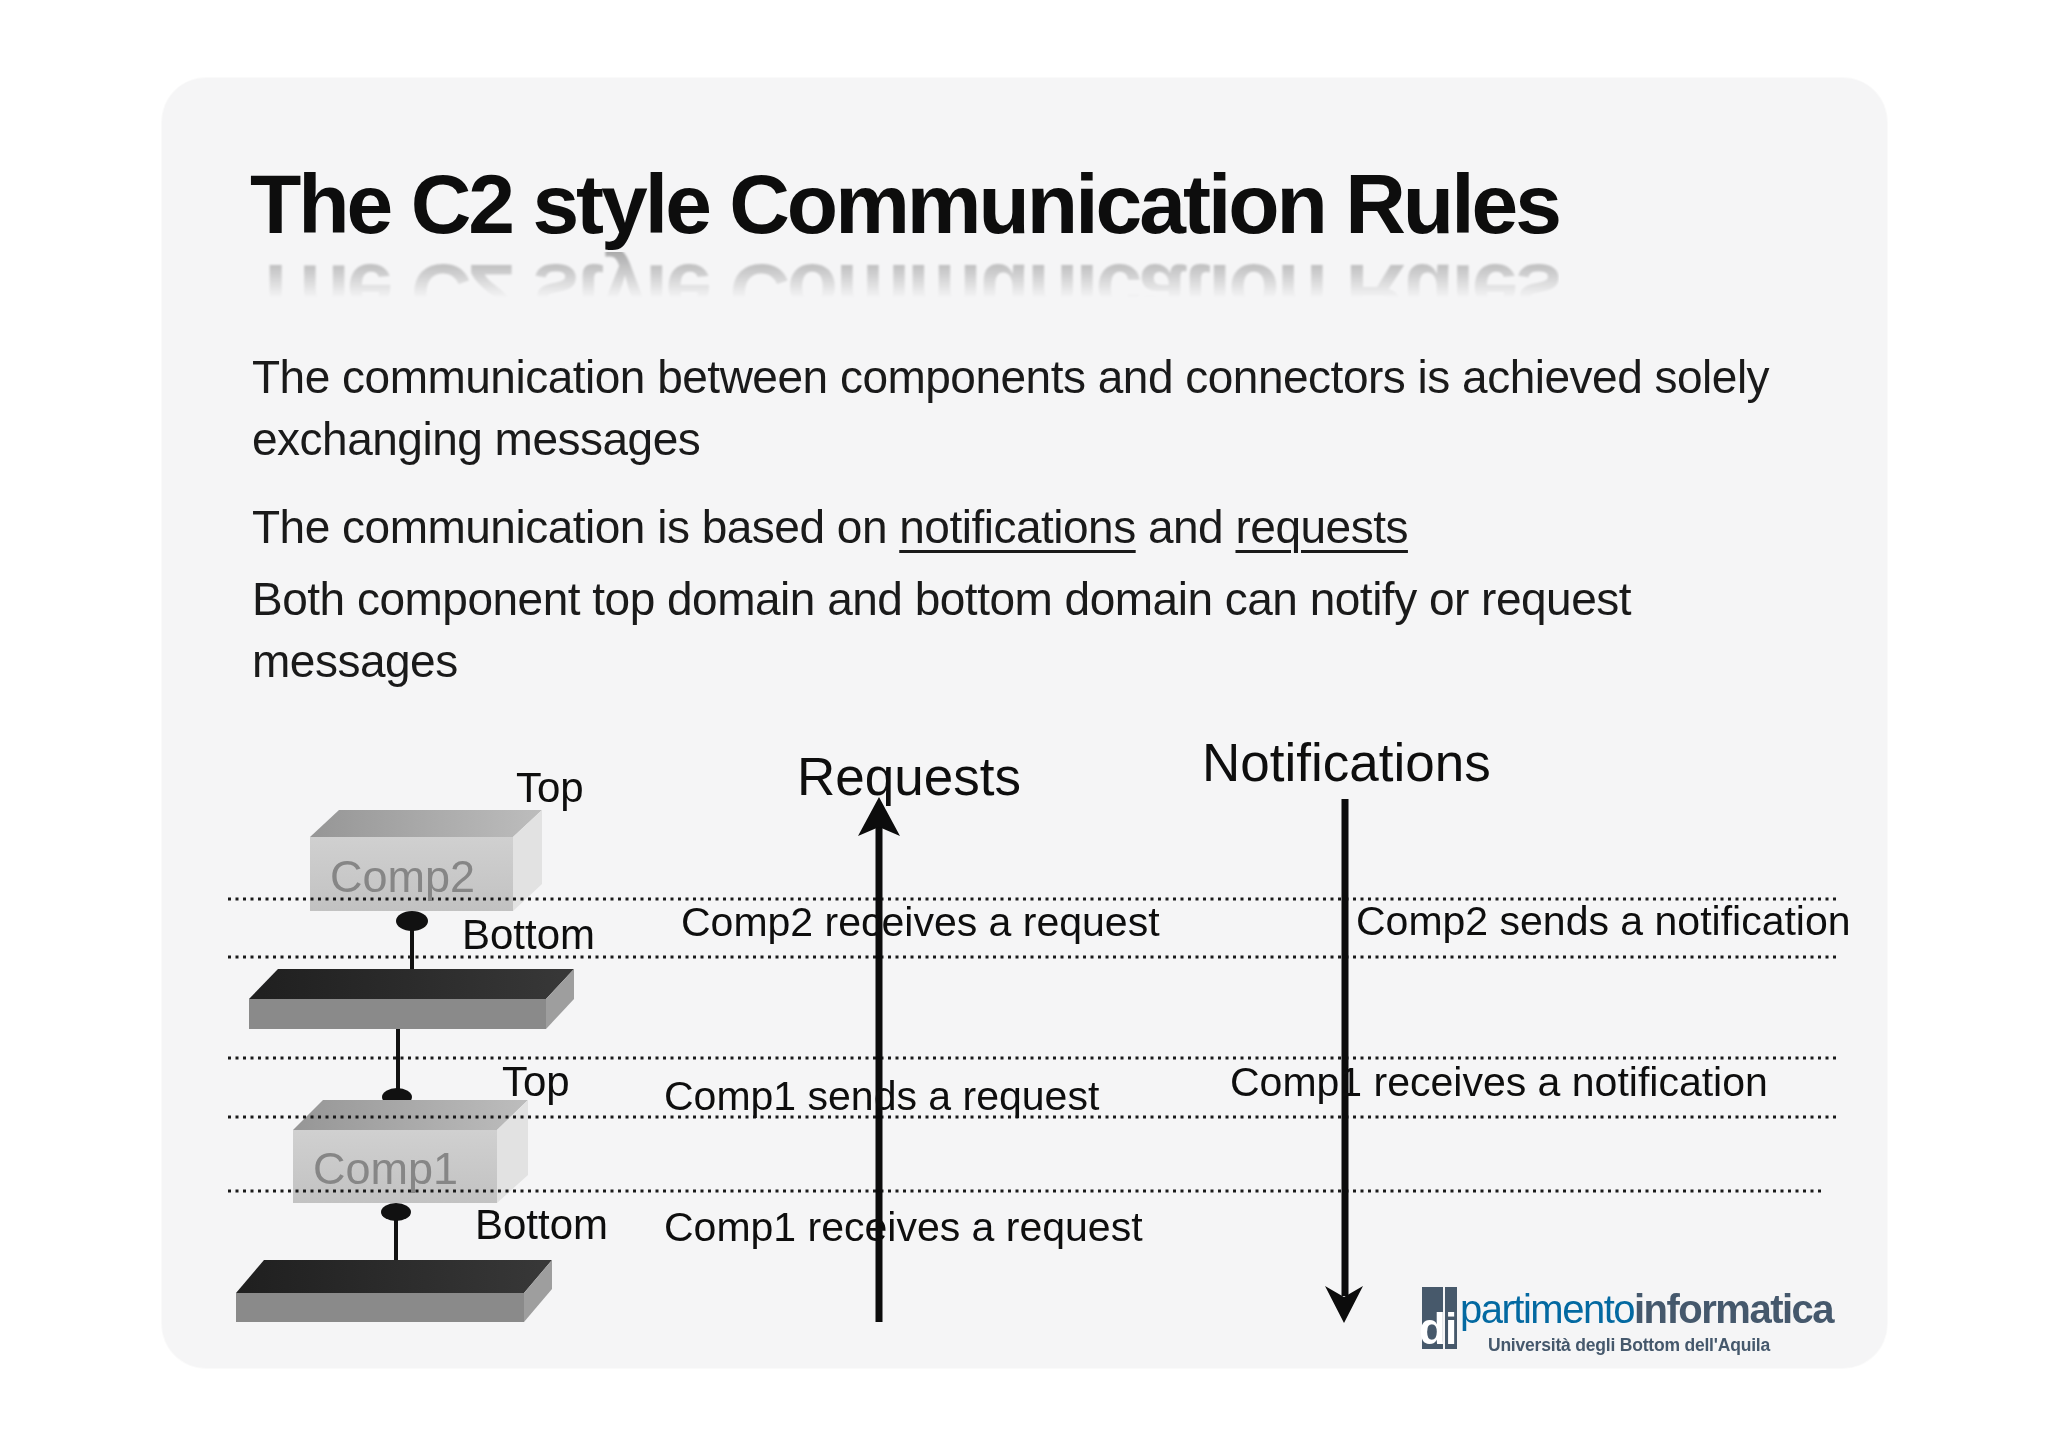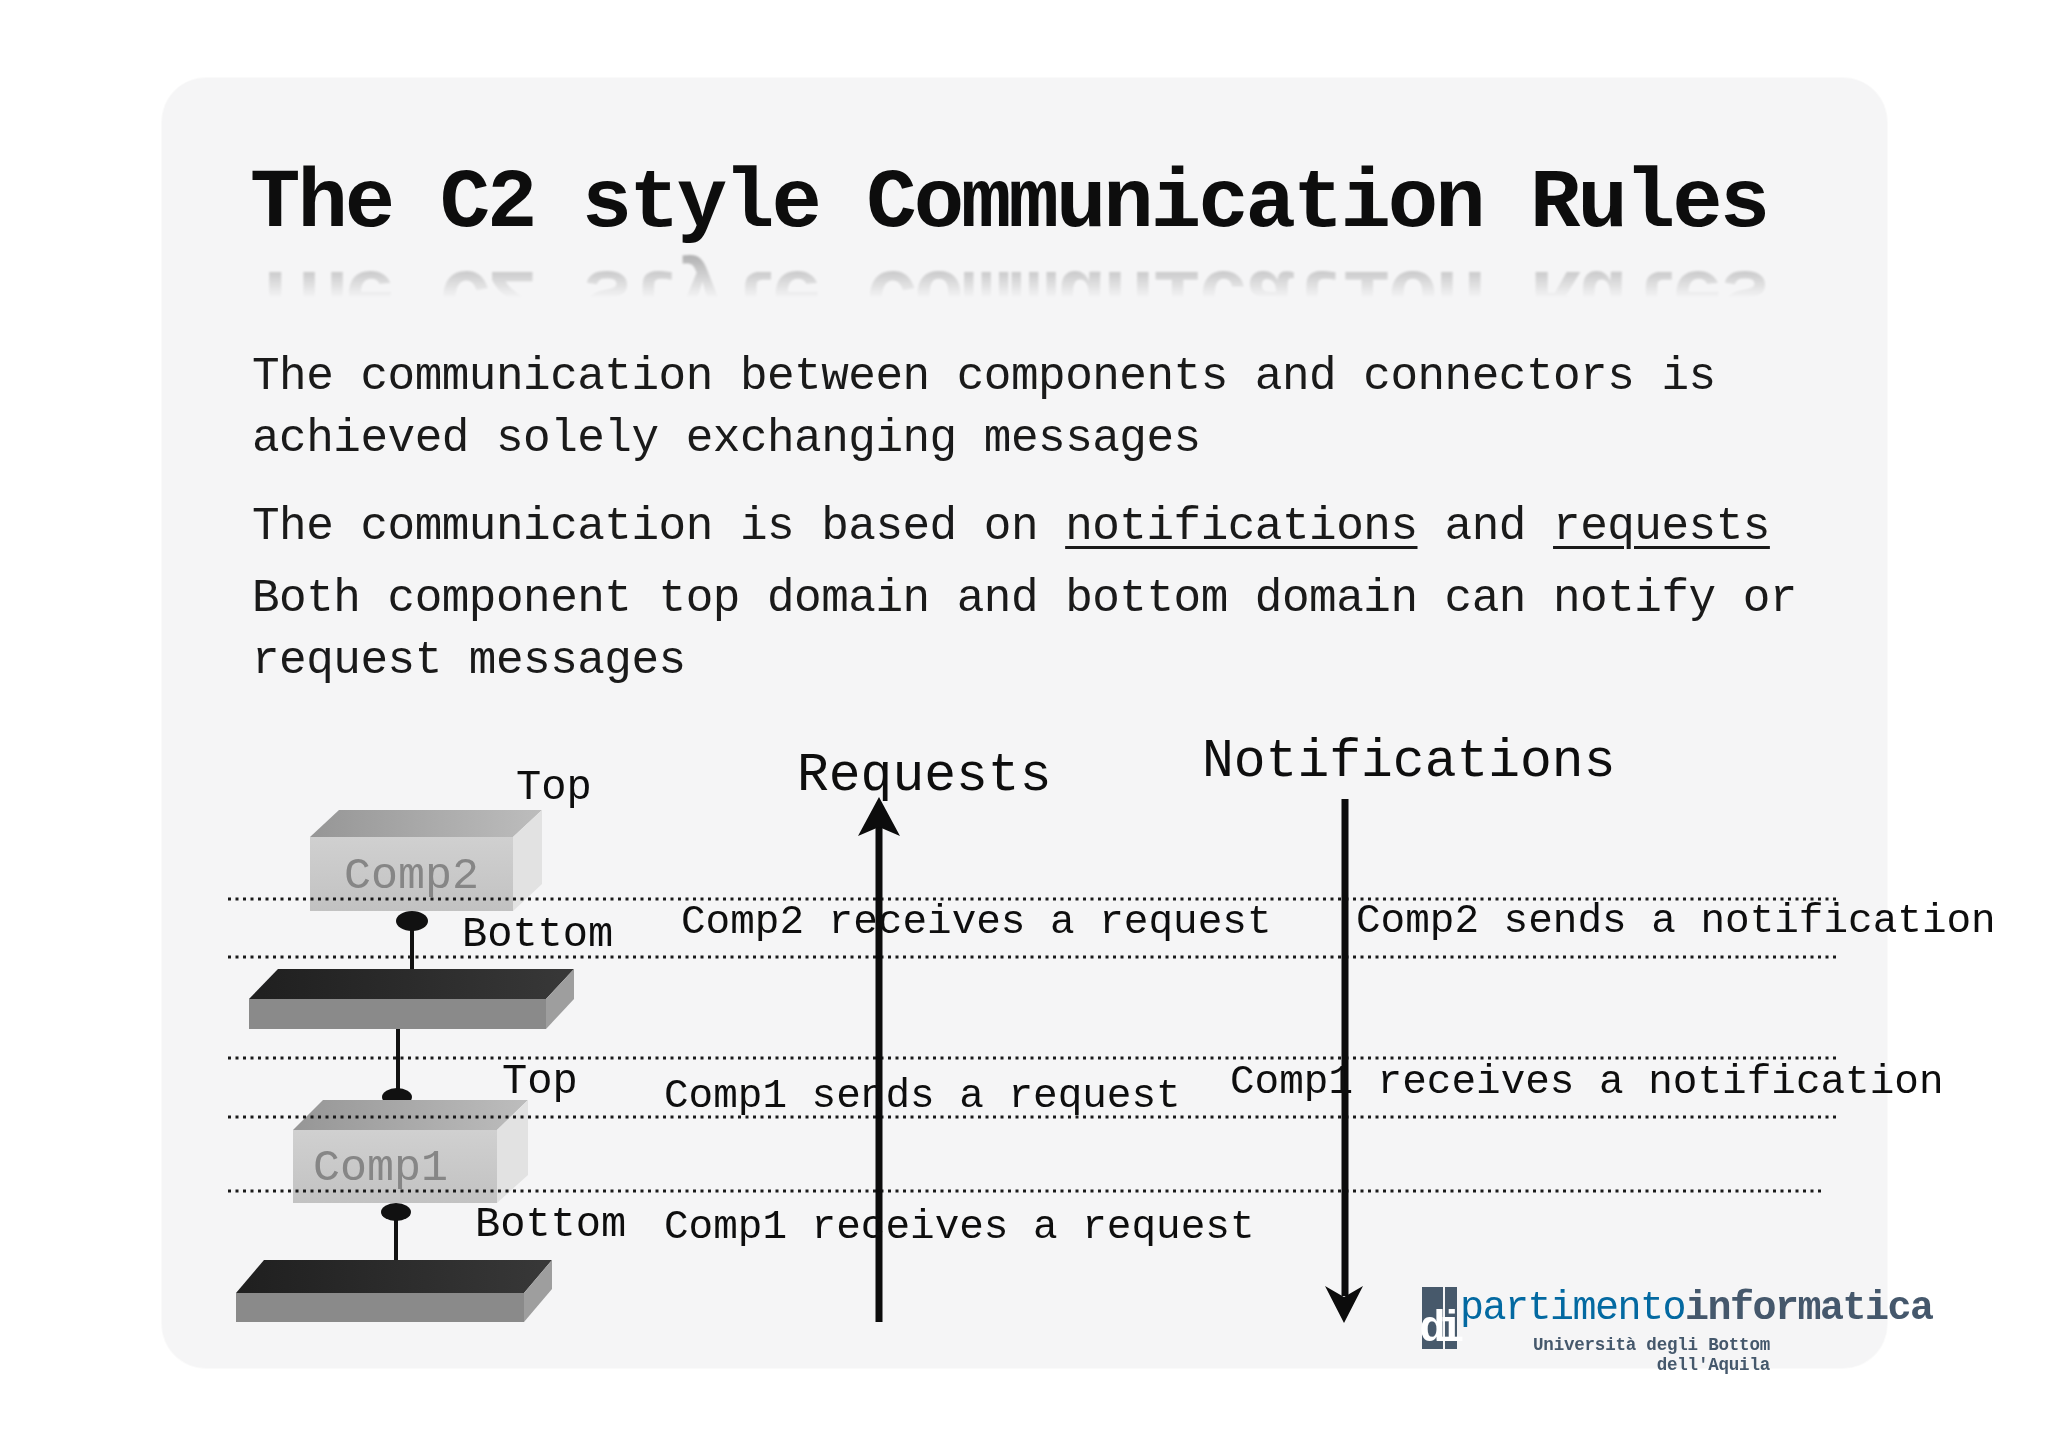--- a/index.html
+++ b/index.html
@@ -1,19 +1,19 @@
 <!DOCTYPE html>
 <html><head>
 <meta charset="utf-8">
 <style>
   * { margin:0; padding:0; box-sizing:border-box; }
   html,body { background:#ffffff; }
   .page {
     position:relative; width:2048px; height:1447px; background:#ffffff;
-    overflow:hidden; font-family:Liberation Mono, monospace; color:#141414;
+    overflow:hidden; font-family:Liberation Sans, sans-serif; color:#141414;
   }
   .slide {
     position:absolute; left:162px; top:78px; width:1725px; height:1290px;
     background:#f5f5f6; border-radius:44px;
     box-shadow:0 0 0 1px rgba(0,0,0,0.02);
   }
   .abs { position:absolute; white-space:nowrap; }
   .title {
     left:250px; top:162px; font-size:84px; line-height:1; font-weight:700;
     letter-spacing:-3px; color:#0d0d0d;
@@ -122,21 +122,21 @@
       <line x1="879" y1="1322" x2="879" y2="826" stroke="#0c0c0c" stroke-width="7"></line>
       <polygon points="879,797 858,836 879,827 900,836" fill="#0c0c0c"></polygon>
     </g>
 
     <g>
       <line x1="1345" y1="799" x2="1345" y2="1296" stroke="#0c0c0c" stroke-width="7"></line>
       <polygon points="1344,1323 1325,1286 1344,1297 1363,1286" fill="#0c0c0c"></polygon>
     </g>
   </svg>
 
-  <div class="abs complabel" style="left:344px; top:850px;">Comp2</div>
+  <div class="abs complabel" style="left:330px; top:850px;">Comp2</div>
   <div class="abs complabel" style="left:313px; top:1142px;">Comp1</div>
 
   <div class="abs dlabel" style="left:516px; top:763px;">Top</div>
   <div class="abs dlabel" style="left:462px; top:910px;">Bottom</div>
   <div class="abs dlabel" style="left:502px; top:1057px;">Top</div>
   <div class="abs dlabel" style="left:475px; top:1200px;">Bottom</div>
 
   <div class="abs flowlabel" style="left:797px;  top:745px;">Requests</div>
   <div class="abs flowlabel" style="left:1202px; top:731px;">Notifications</div>
 

